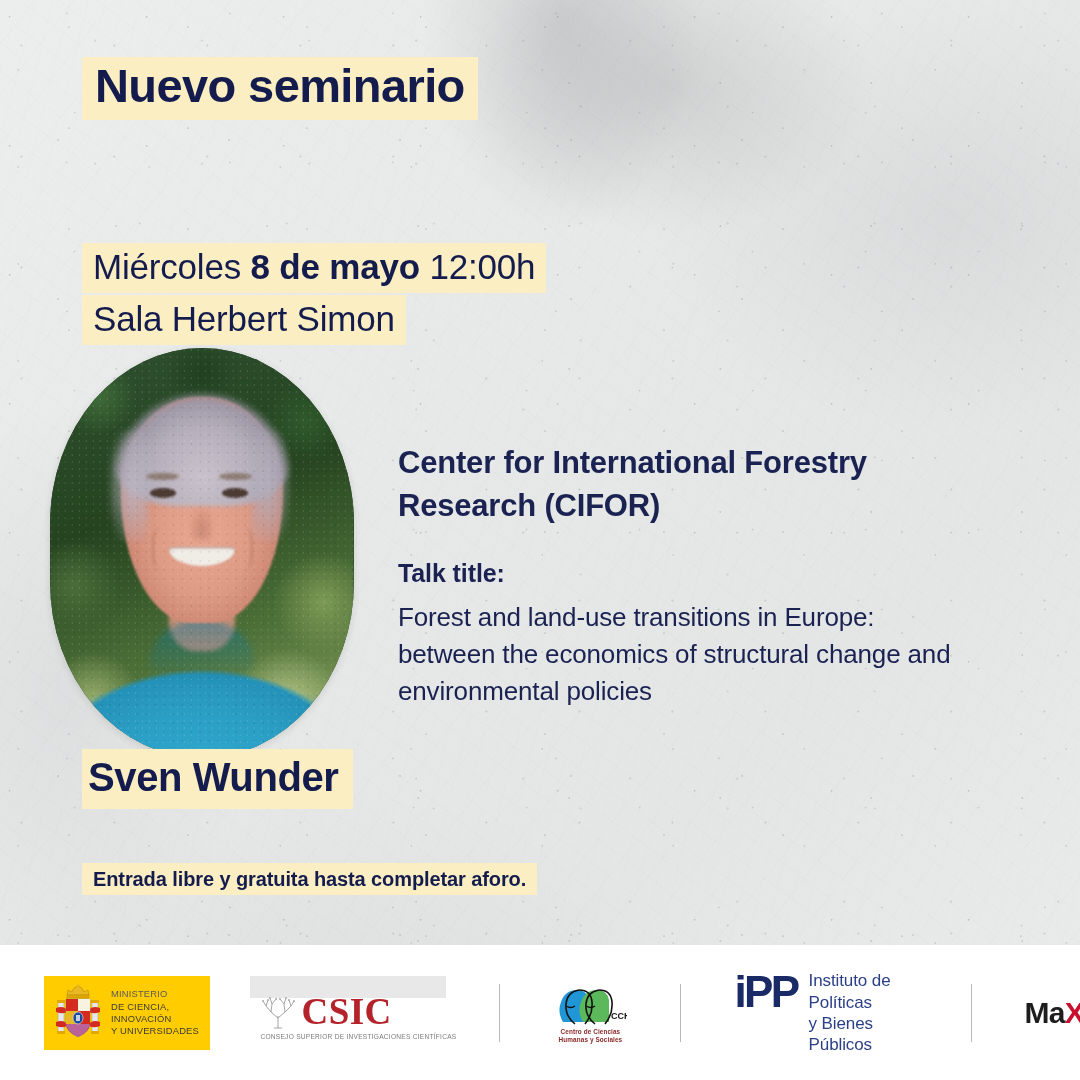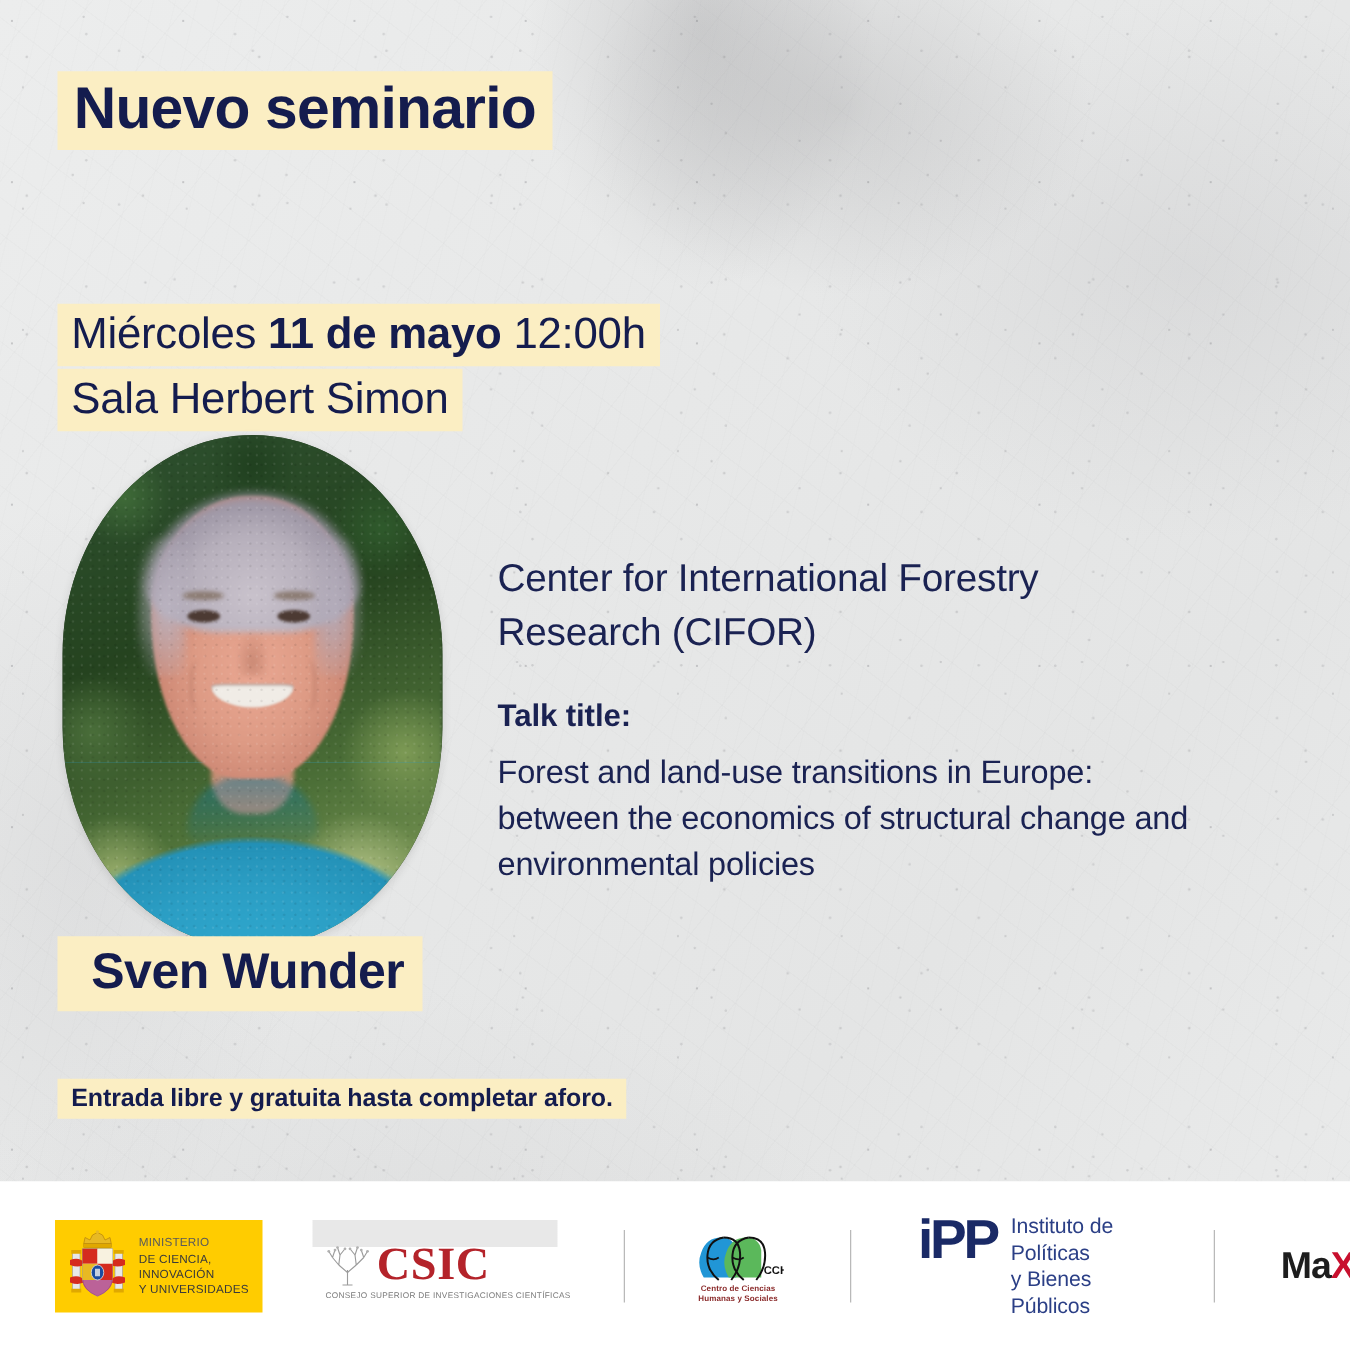--- a/index.html
+++ b/index.html
@@ -61,20 +61,21 @@
       repeating-linear-gradient(-52deg, rgba(120,120,125,0.08) 0px, rgba(120,120,125,0.08) 1px, transparent 1px, transparent 31px),
       repeating-linear-gradient(104deg, rgba(130,130,135,0.06) 0px, rgba(130,130,135,0.06) 1px, transparent 1px, transparent 17px);
   }
 
   
   .hl {
     display: table;
     background-color: #fbeec3;
     color: #141c4e;
     padding: 2px 12px 4px 12px;
+    margin-left: 36px;
   }
 
   
   #headline {
     position: absolute;
     left: 46px;
     top: 57px;
   }
   #headline .hl {
     font-size: 47px;
@@ -284,34 +285,34 @@
   
   #speaker-name {
     position: absolute;
     left: 46px;
     top: 749px;
   }
   #speaker-name .hl {
     font-size: 40px;
     font-weight: 700;
     letter-spacing: -0.4px;
-    padding: 6px 15px 9px 27px;
+    padding: 6px 15px 9px 6px;
   }
 
   
   #right-col {
     position: absolute;
     left: 398px;
     top: 442px;
     width: 560px;
     color: #1a2252;
   }
   #affiliation {
     font-size: 31px;
-    font-weight: 400;
+    font-weight: 700;
     line-height: 1.38;
     letter-spacing: -0.2px;
   }
   #talk-label {
     margin-top: 31px;
     font-size: 25px;
     font-weight: 700;
     letter-spacing: -0.1px;
   }
   #talk-title {
@@ -485,21 +486,21 @@
   <div class="bg-speckle"></div>
   <div class="bg-fiber"></div>
 
   <div id="headline">
     <div class="hl">Nuevo seminario</div>
   </div>
 
   <div id="whenwhere">
     <div class="hl">
         <span>Miércoles </span>
-        <b>11 de mayo</b>
+        <b>8 de mayo</b>
         <span> 12:00h</span>
       </div>
     <div class="hl">Sala Herbert Simon</div>
   </div>
 
   <div id="portrait-wrap">
     <div id="portrait">
       <div class="ph-bg"></div>
       <div class="ph-shirt"></div>
       <div class="ph-neck"></div>

